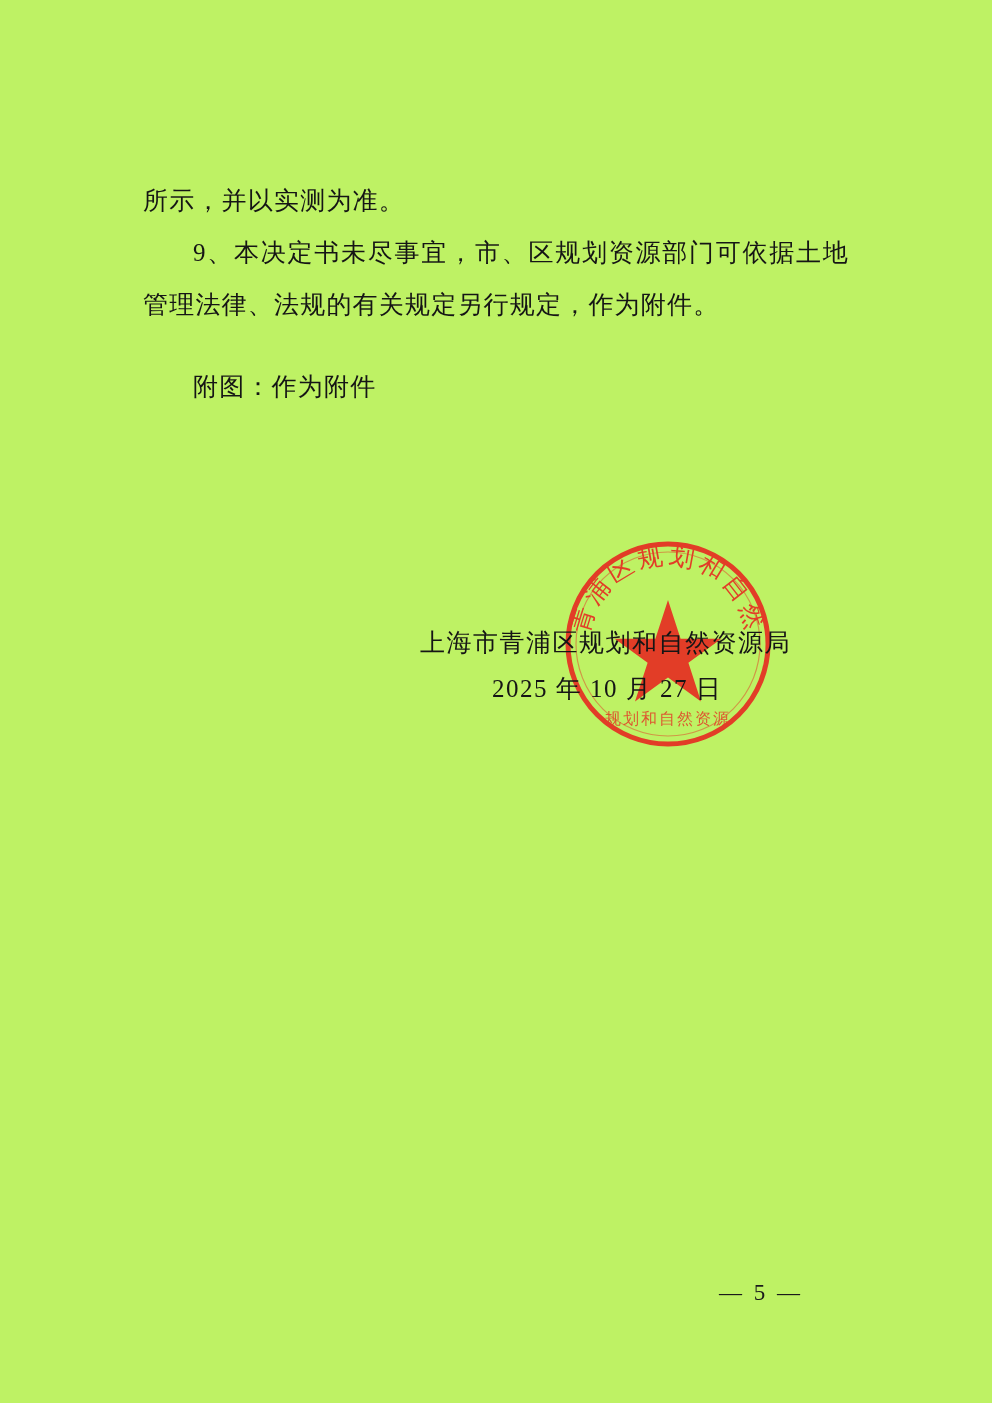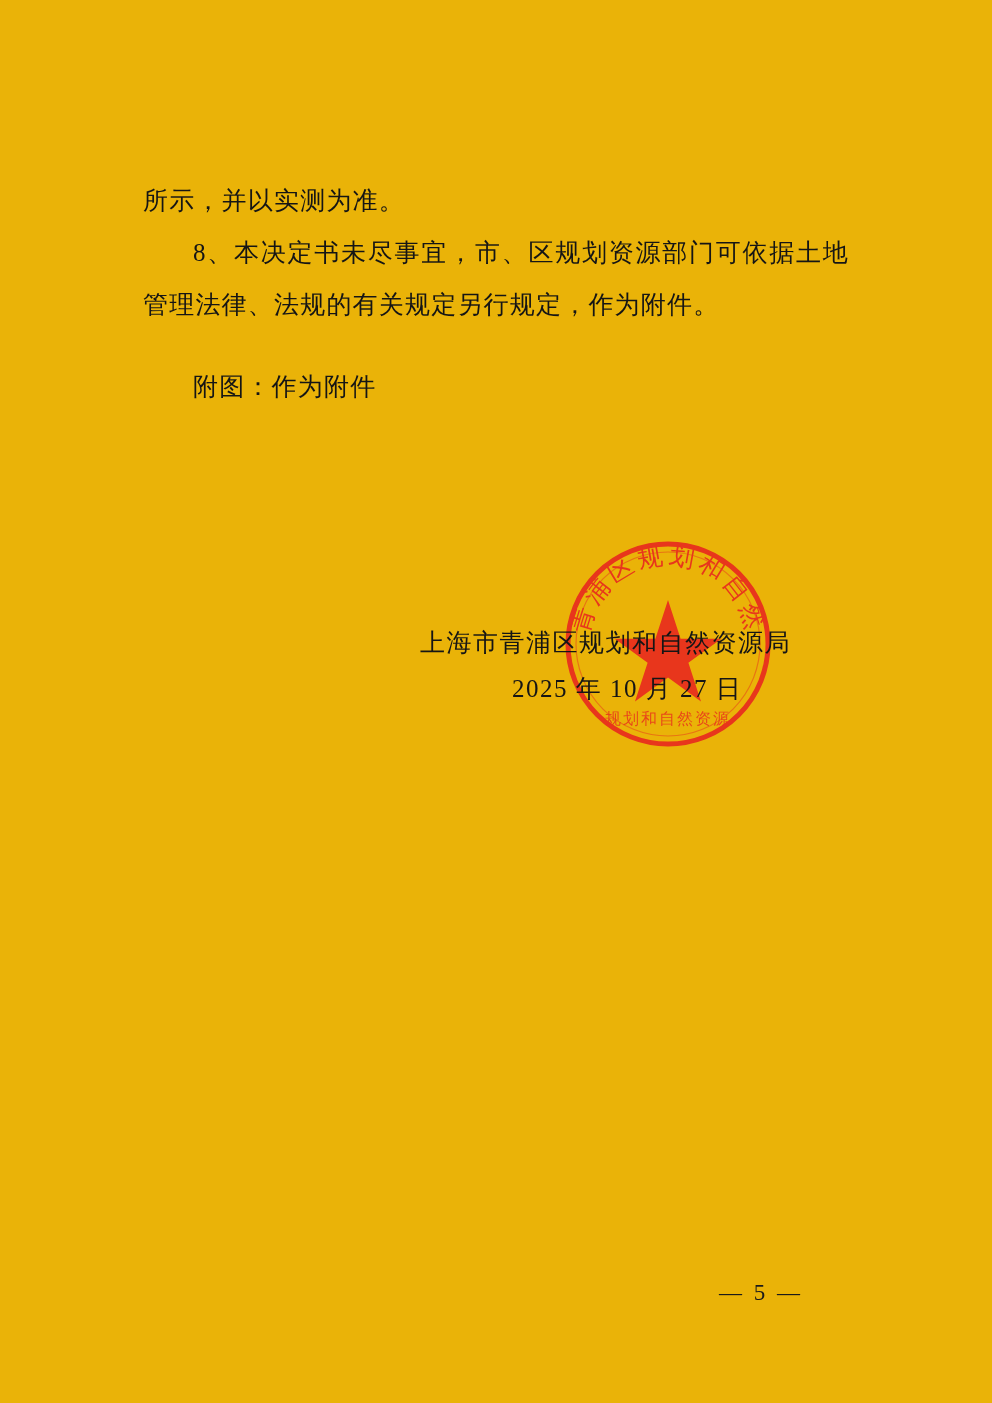--- a/index.html
+++ b/index.html
@@ -15,21 +15,21 @@
     color: #1a1a1a;
     overflow: hidden;
   }
 
   .page {
     position: absolute;
     left: 0;
     top: 0;
     width: 992px;
     height: 1403px;
-    background: #eab308;
+    background: #bef264;
   }
 
   .content {
     position: absolute;
     left: 143px;
     top: 175px;
     width: 706px;
   }
 
   .para {
@@ -70,21 +70,21 @@
     line-height: 46px;
     letter-spacing: 1.5px;
     color: #151515;
     white-space: nowrap;
   }
   .sig-date {
     font-size: 25px;
     line-height: 46px;
     letter-spacing: 1.5px;
     color: #151515;
-    margin-left: 92px;
+    margin-left: 72px;
     white-space: nowrap;
   }
 
   
   .seal {
     position: absolute;
     left: 562px;
     top: 538px;
     width: 212px;
     height: 212px;
@@ -111,21 +111,21 @@
     box-sizing: border-box;
   }
 </style>
 </head>
 <body>
 
 <div class="page">
 
   <div class="content">
     <p class="para">所示，并以实测为准。</p>
-    <p class="para indent">8、本决定书未尽事宜，市、区规划资源部门可依据土地管理法律、法规的有关规定另行规定，作为附件。</p>
+    <p class="para indent">9、本决定书未尽事宜，市、区规划资源部门可依据土地管理法律、法规的有关规定另行规定，作为附件。</p>
     <div class="spacer-small"></div>
     <p class="attachment">附图：作为附件</p>
   </div>
 
   <div class="seal">
     <svg viewBox="0 0 212 212" xmlns="http://www.w3.org/2000/svg">
       <defs>
         <path id="sealArc" d="M 106,106 m -80,0 a 80,80 0 1,1 160,0" fill="none"></path>
         <path id="sealArcText" d="M 26,106 a 80,80 0 0 1 160,0" fill="none"></path>
       </defs>

